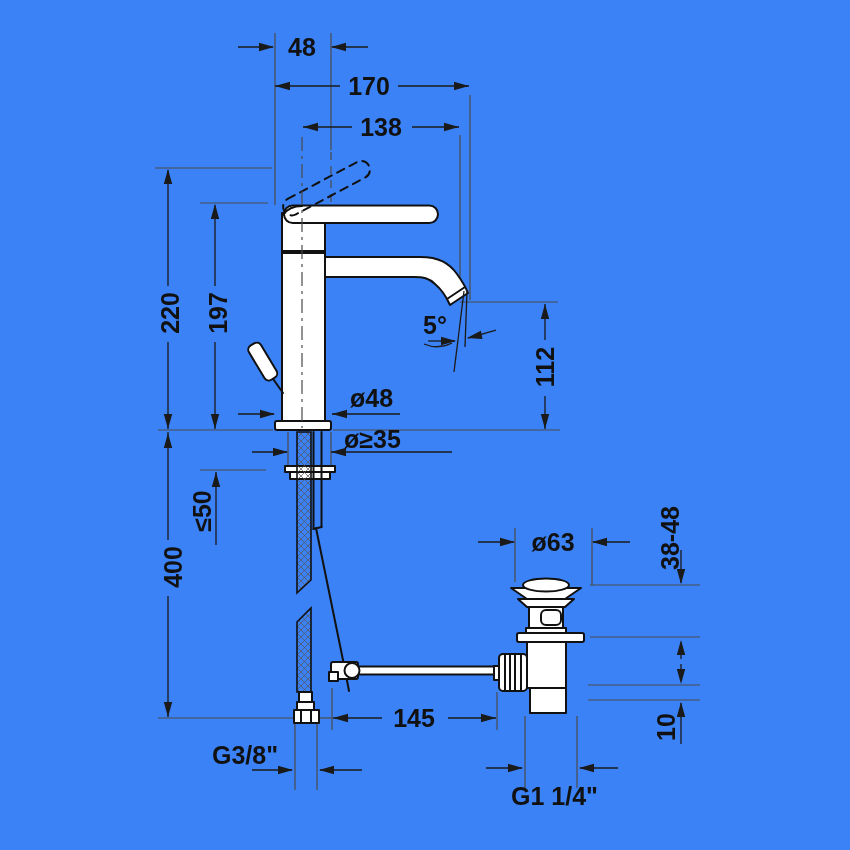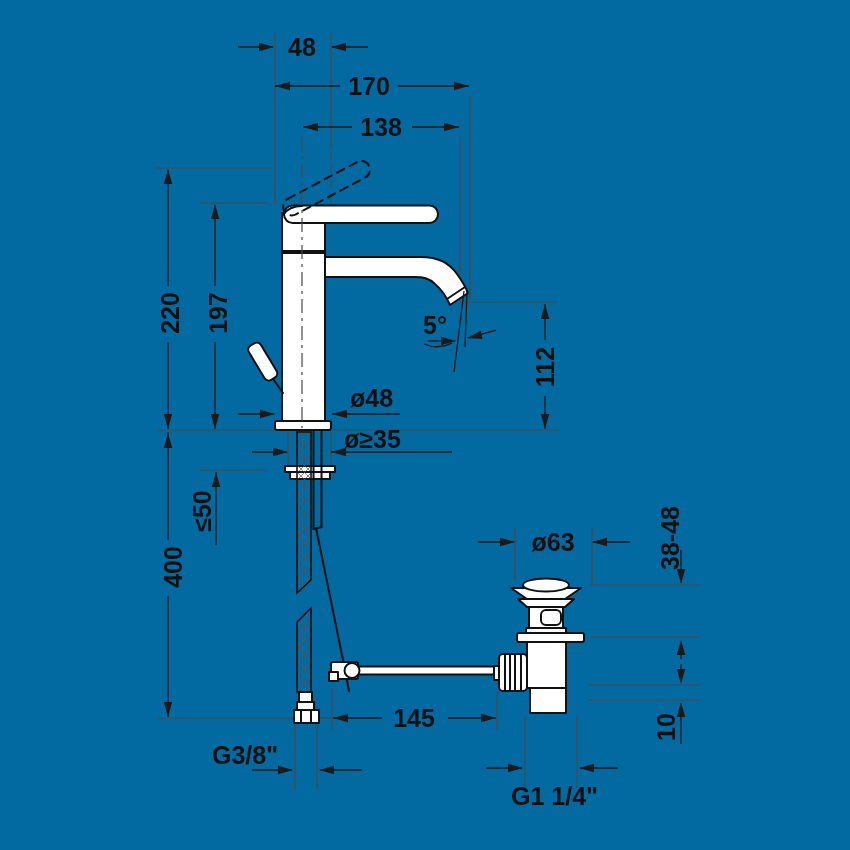--- a/index.html
+++ b/index.html
@@ -1,16 +1,16 @@
 <!DOCTYPE html>
 <html><head>
 <meta charset="utf-8">
 <style>
   html,body{margin:0;padding:0;background:#ffffff;}
-  .canvas{width:850px;height:850px;background:#0369a1;position:relative;overflow:hidden;}
+  .canvas{width:850px;height:850px;background:#3b82f6;position:relative;overflow:hidden;}
   svg{display:block;}
   .outline{fill:#ffffff;stroke:#111111;stroke-width:2;stroke-linejoin:round;}
   .outline-n{fill:none;stroke:#111111;stroke-width:2;stroke-linejoin:round;stroke-linecap:round;}
   .thinline{stroke:#4a4a4a;stroke-width:1.2;fill:none;}
   .dimline{stroke:#1a1a1a;stroke-width:1.3;fill:none;}
   .arrw{fill:#1a1a1a;stroke:none;}
   .dimtext{font:bold 25px "Liberation Sans",sans-serif;fill:#111111;}
   .dash{stroke-dasharray:8 6;}
   .dashsm{stroke-dasharray:6 5;}
   .dashdot{stroke-dasharray:14 5 3 5;}

